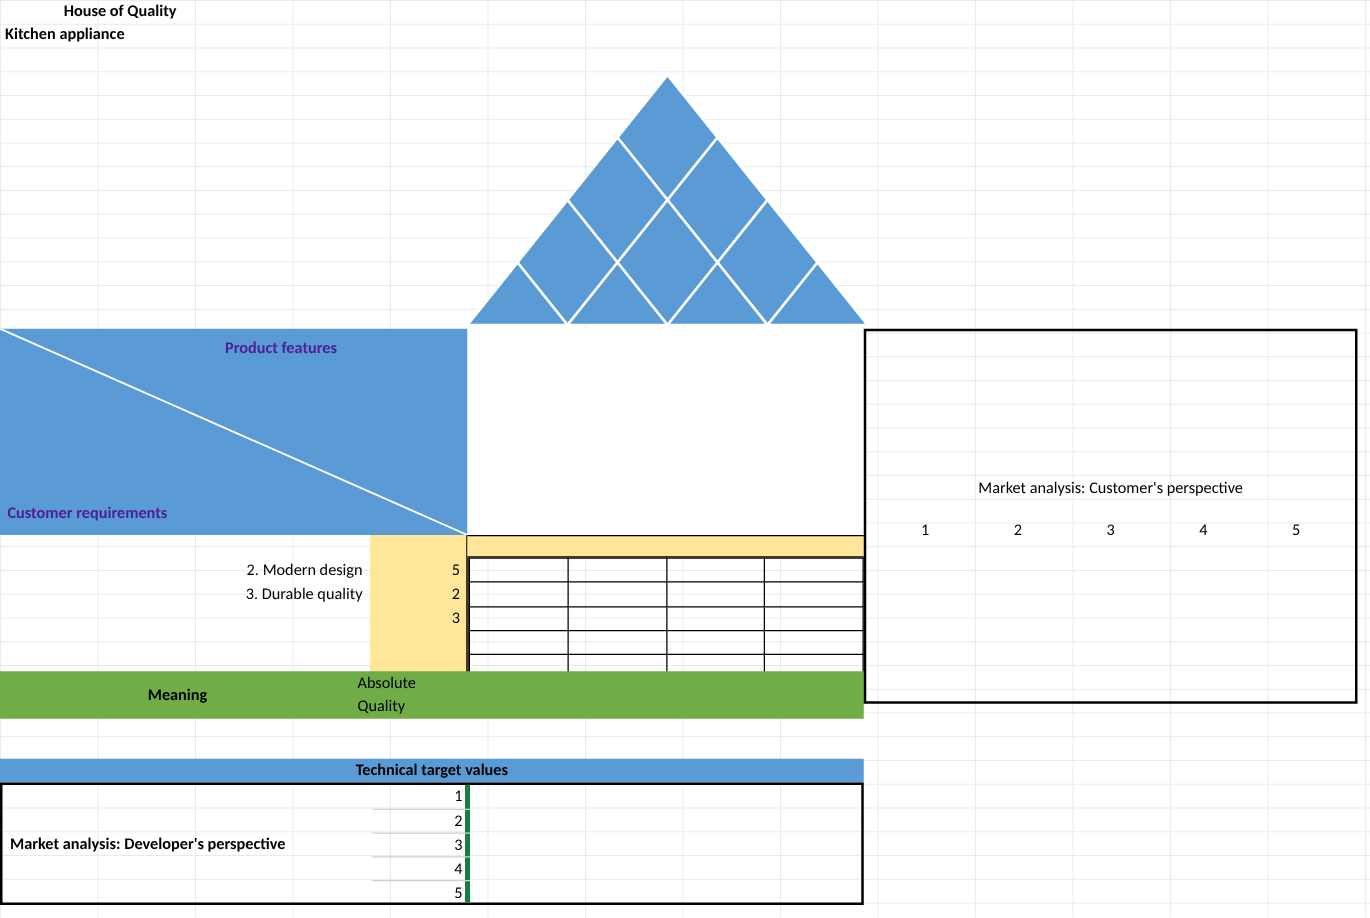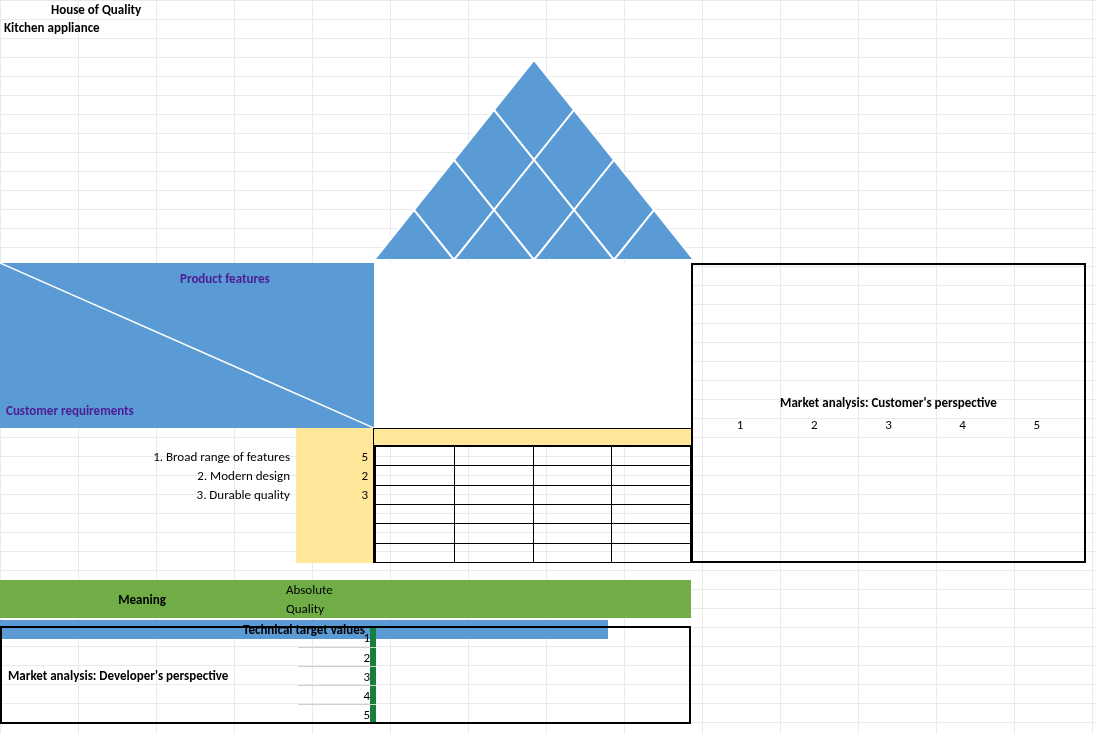--- a/index.html
+++ b/index.html
@@ -154,42 +154,42 @@
     position: absolute;
     left: 691px;
     top: 263px;
     width: 395px;
     height: 300px;
     border: 2px solid #000;
     background: transparent;
   }
   .mkt .mktTitle {
     position: absolute;
-    top: 130px;
+    top: 118px;
     left: 0;
     right: 0;
     text-align: center;
-    font-weight: bold;
+    font-weight: normal;
   }
   .mkt .mktNums {
     position: absolute;
     top: 152px;
     left: 0;
     right: 0;
     display: flex;
     justify-content: space-around;
     padding: 0 10px;
   }
   .mkt .mktNums span { width: 18%; text-align: center; }
 
   
   .greenbar {
     position: absolute;
     left: 0;
-    top: 580px;
+    top: 537px;
     width: 691px;
     height: 38px;
     background: #70ad47;
   }
   .greenbar .meaning {
     position: absolute;
     left: 0;
     width: 284px;
     top: 0;
     bottom: 0;
@@ -206,27 +206,26 @@
     padding-left: 2px;
   }
   .greenbar .abs { top: 0; }
   .greenbar .rel { top: 19px; }
 
   
   .techbar {
     position: absolute;
     left: 0;
     top: 607px;
-    width: 608px;
+    width: 691px;
     height: 19px;
     background: #5b9bd5;
     text-align: center;
     font-weight: bold;
     line-height: 19px;
-    margin-top: 13px;
   }
 
   
   .devbox {
     position: absolute;
     left: 0;
     top: 626px;
     width: 691px;
     height: 98px;
     border: 2px solid #000;
@@ -234,21 +233,21 @@
   .devbox .devlabel {
     position: absolute;
     left: 0;
     top: 0;
     bottom: 0;
     width: 374px;
     display: flex;
     align-items: center;
     padding-left: 6px;
     font-weight: bold;
-    border-right: 6px solid #15803d;
+    border-right: 4px solid #15803d;
   }
   .devbox .devnums {
     position: absolute;
     left: 296px;
     top: 0;
     width: 78px;
   }
   .devbox .devnums div {
     height: 19px;
     line-height: 19px;
@@ -293,21 +292,20 @@
     <div class="pf">Product features</div>
     <div class="cr">Customer requirements</div>
   </div>
 
   <div class="feathdr"></div>
 
   <div class="yellowCol"></div>
   <div class="yellowTopRow"></div>
 
   <div class="reqwrap">
-    <div class="reqrow">1. Broad range of features</div>
     <div class="reqrow">2. Modern design</div>
     <div class="reqrow">3. Durable quality</div>
   </div>
 
   <div class="weights">
     <div class="wt">5</div>
     <div class="wt">2</div>
     <div class="wt">3</div>
   </div>
 

